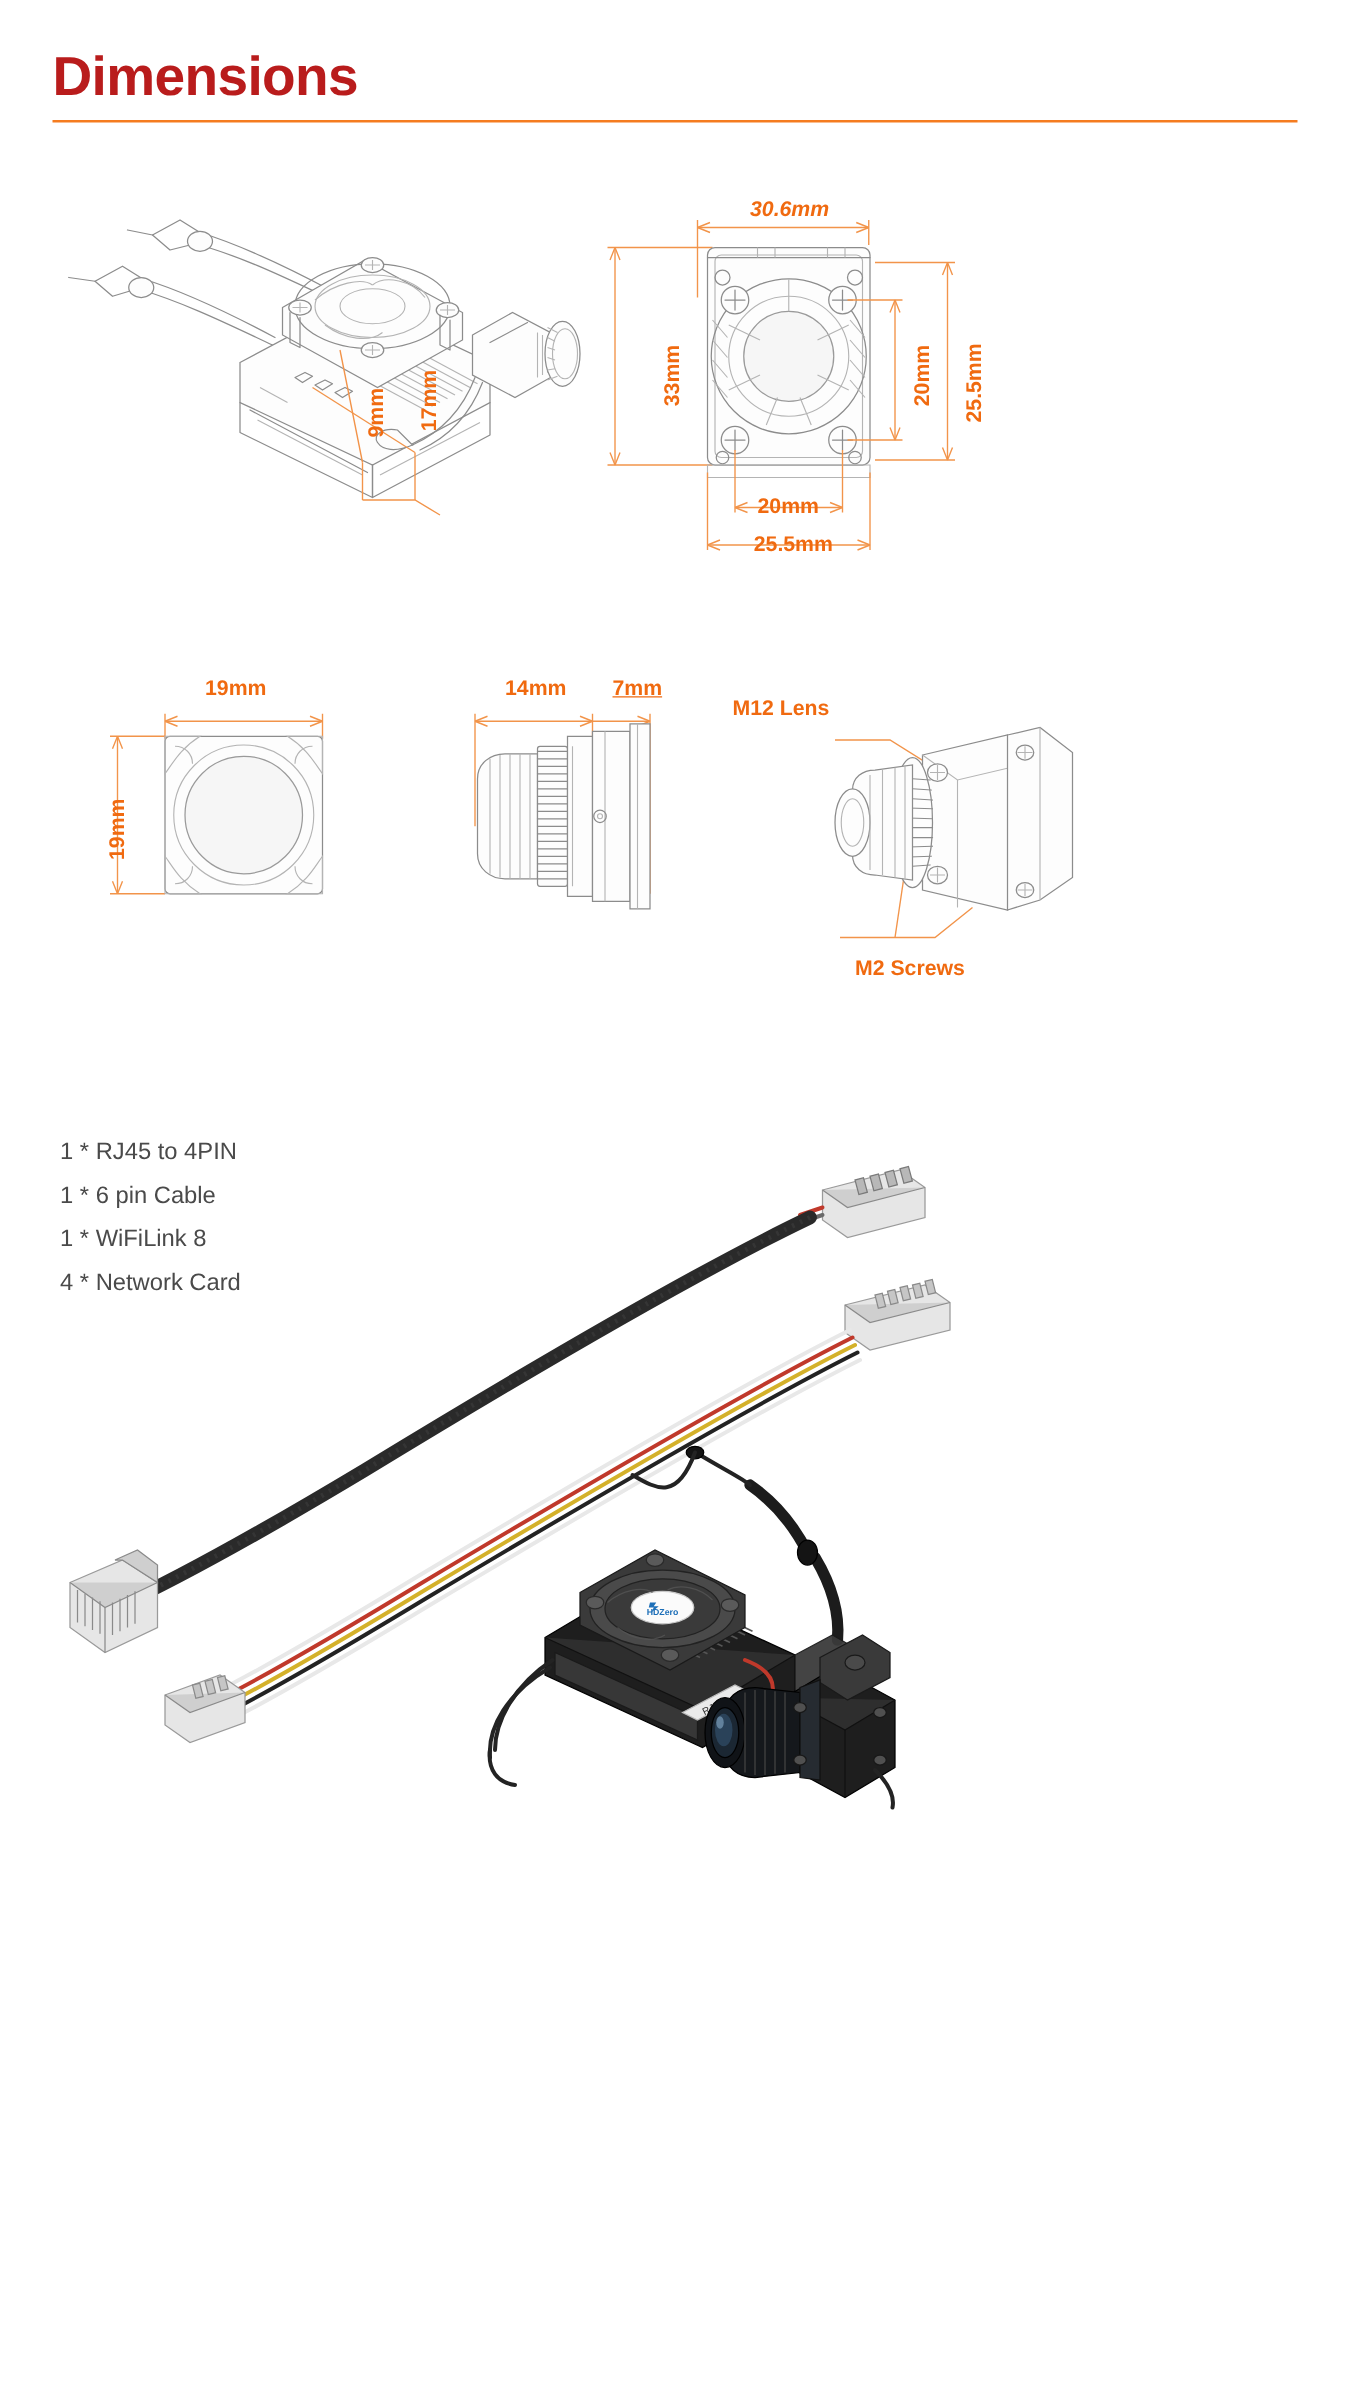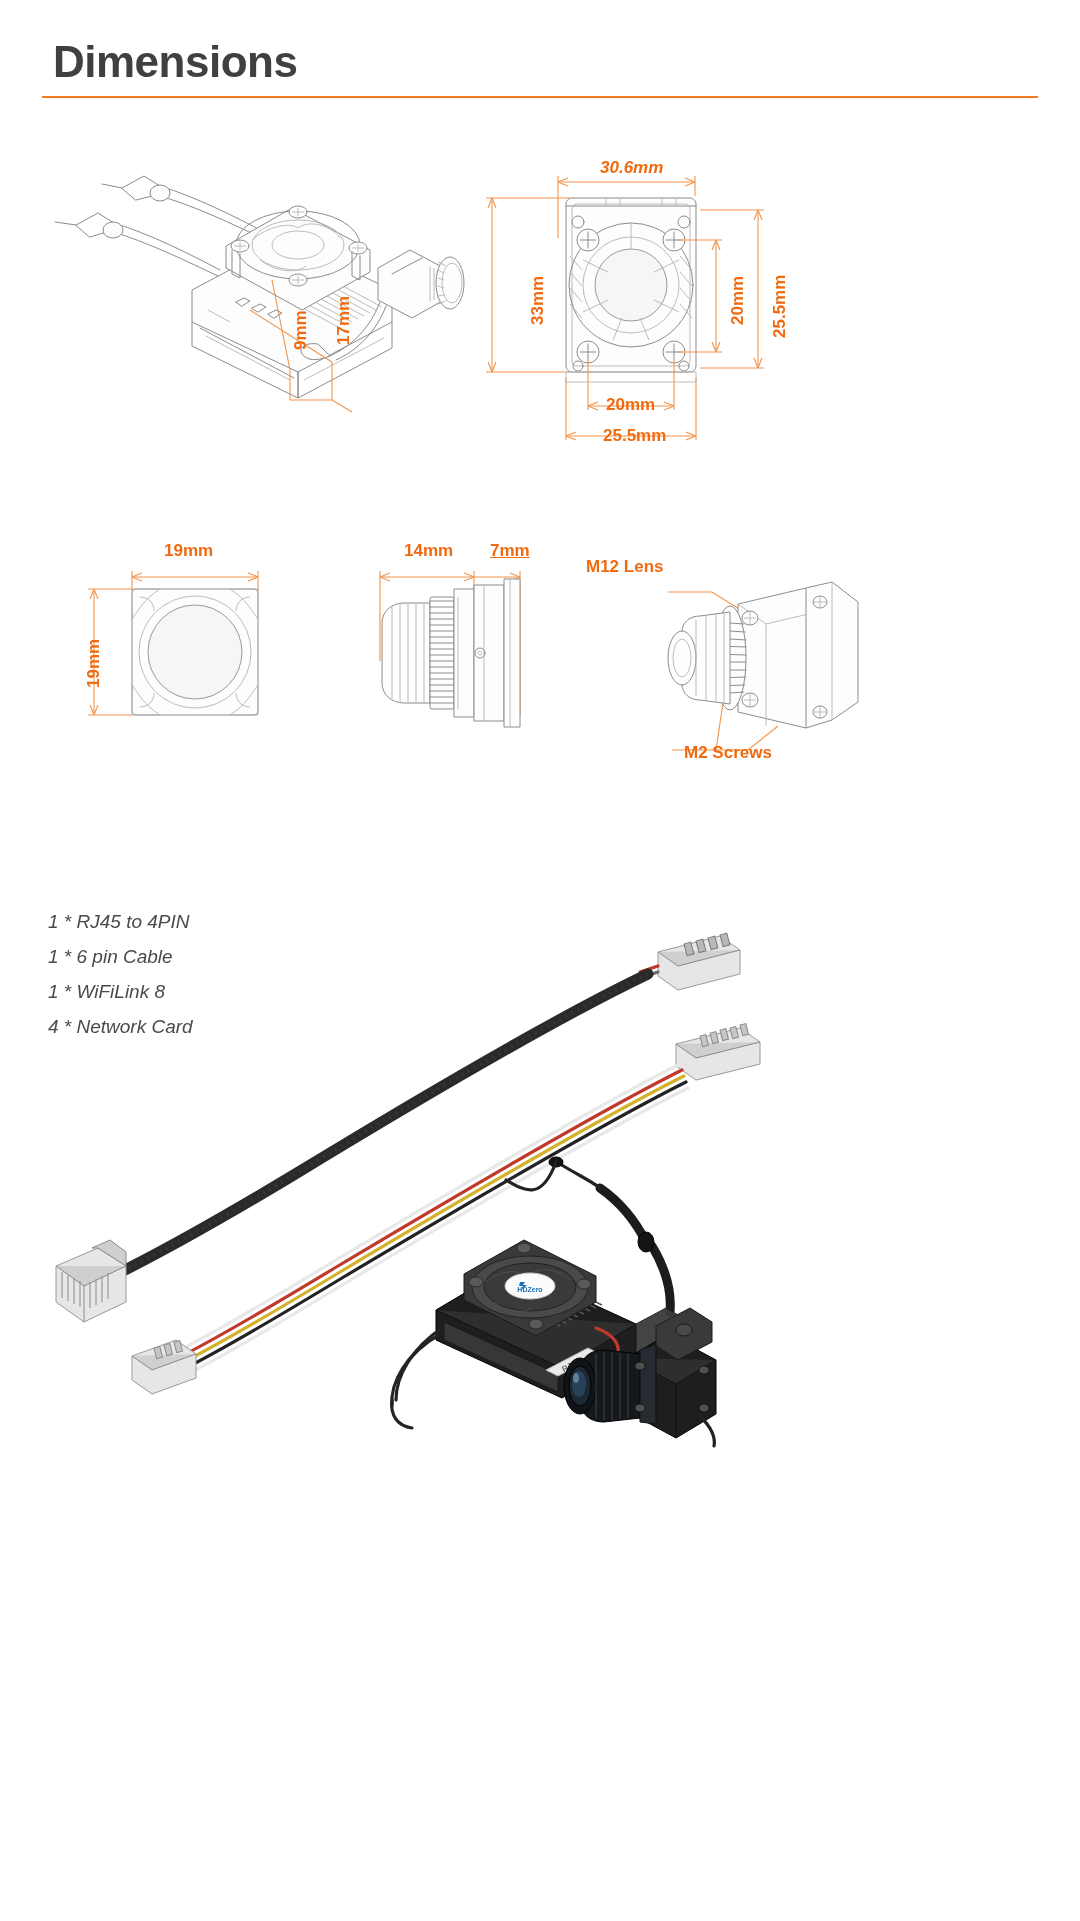--- a/index.html
+++ b/index.html
@@ -7,24 +7,23 @@
     width: 1080px; height: 1921px;
     background: #ffffff;
     font-family: "Liberation Sans", sans-serif;
     overflow: hidden;
   }
   .page { position: relative; width: 1080px; height: 1921px; }
 
   
   .section-head { position: absolute; left: 0; width: 1080px; }
   .section-title {
-    font-size: 44px; font-weight: bold; color: #404040;
+    font-size: 44px; font-weight: bold; color: #b91c1c;
     letter-spacing: -0.5px; line-height: 1;
     padding-left: 42px;
-    margin-left: 11px;
   }
   .section-rule {
     margin: 12px 42px 0 42px;
     height: 2px; background: #F57C20;
   }
 
   
   .draw-area { position: absolute; }
   svg { display: block; overflow: visible; }
   .ln   { fill: none; stroke: #8c8c8c; stroke-width: 1; stroke-linejoin: round; stroke-linecap: round; }
@@ -45,21 +44,21 @@
   .dlabel.vert { transform-origin: left top; transform: rotate(-90deg); }
   .callout {
     position: absolute; color: #F06A10;
     font-size: 17px; font-weight: bold; white-space: nowrap;
   }
 
   
   .pkg-list { position: absolute; left: 48px; }
   .pkg-item {
     font-size: 19px; color: #4a4a4a; line-height: 1.0;
-    margin-bottom: 16px; font-family: "Liberation Sans", sans-serif; font-style: italic;
+    margin-bottom: 16px; font-family: "Liberation Sans", sans-serif;
   }
 
   
   .photo-area { position: absolute; }
   .cable-black { fill: none; stroke: #1c1c1c; stroke-width: 9; stroke-linecap: round; }
   .cable-sheath { fill: none; stroke: #2a2a2a; stroke-width: 11; stroke-linecap: round; }
   .wire-w { fill: none; stroke: #e8e8e8; stroke-width: 3.2; stroke-linecap: round; }
   .wire-r { fill: none; stroke: #c0392b; stroke-width: 3.2; stroke-linecap: round; }
   .wire-y { fill: none; stroke: #d4b12a; stroke-width: 3.2; stroke-linecap: round; }
   .wire-k { fill: none; stroke: #232323; stroke-width: 3.2; stroke-linecap: round; }
@@ -459,21 +458,21 @@
         <g class="ln-l">
           <path d="M76 70 L76 146"></path>
             <path d="M86 66 L86 150"></path>
           <path d="M96 64 L96 152"></path>
             <path d="M104 63 L104 153"></path>
         </g>
       </g>
     </svg>
   </div>
   <div class="callout" style="left:586px; top:557px;">M12 Lens</div>
-  <div class="callout" style="left:684px; top:743px;text-align:center;">M2 Screws</div>
+  <div class="callout" style="left:684px; top:765px;text-align:center;">M2 Screws</div>
 
 
   <div class="pkg-list" style="top:912px;">
     <div class="pkg-item">1 * RJ45 to 4PIN</div>
     <div class="pkg-item">1 * 6 pin Cable</div>
     <div class="pkg-item">1 * WiFiLink 8</div>
     <div class="pkg-item">4 * Network Card</div>
   </div>
 
   <div class="photo-area" style="left:40px; top:930px;">

